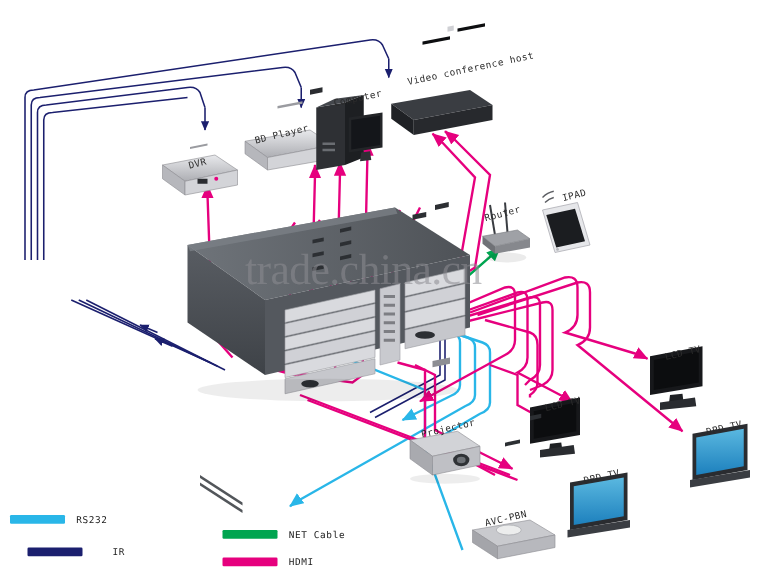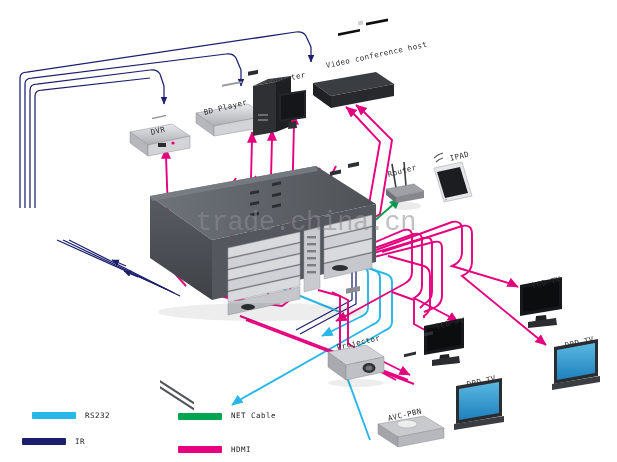--- a/index.html
+++ b/index.html
@@ -20,23 +20,23 @@
     pointer-events:none;
   }
   .legend{position:absolute;left:0;top:405px;width:617px;height:57px;}
   .legend-item{position:absolute;display:flex;align-items:center;}
   .legend-swatch{width:44px;height:7px;border-radius:1px;display:block;}
   .legend-text{
     font-family:"DejaVu Sans Mono","Liberation Mono",monospace;
     font-size:7.5px;color:#1a1a1a;margin-left:9px;letter-spacing:.5px;white-space:nowrap;
   }
   .watermark{
-    position:absolute;left:196px;top:208px;
-    font-family:Liberation Mono, monospace;
-    font-size:27px;color:rgba(140,140,145,.55);
+    position:absolute;left:196px;top:196px;
+    font-family:Liberation Serif, serif;
+    font-size:35px;color:rgba(140,140,145,.55);
     letter-spacing:-.5px;font-weight:400;pointer-events:none;
   }
 </style>
 </head>
 <body>
 
 <div id="stage">
 
   <svg id="diagram" viewBox="0 0 617 462">
     <defs>
@@ -323,29 +323,29 @@
   <div class="dev-label" style="left:533px;top:281px;transform:rotate(-13deg);">LCD TV</div>
   <div class="dev-label" style="left:437px;top:322px;transform:rotate(-13deg);">LCD TV</div>
   <div class="dev-label" style="left:566px;top:341px;transform:rotate(-13deg);">DPD TV</div>
   <div class="dev-label" style="left:468px;top:380px;transform:rotate(-13deg);">DPD TV</div>
   <div class="dev-label" style="left:338px;top:343px;transform:rotate(-13deg);">Projector</div>
   <div class="dev-label" style="left:389px;top:414px;transform:rotate(-13deg);">AVC-PBN</div>
 
   <div class="watermark">trade.china.cn</div>
 
   <div class="legend">
-    <div class="legend-item" style="left:32px;top:6px;align-items:center;">
+    <div class="legend-item" style="left:8px;top:6px;align-items:center;">
       <span class="legend-swatch" style="background:#29b6e8;"></span>
       <span class="legend-text">RS232</span>
     </div>
-    <div class="legend-item" style="left:22px;top:32px;">
+    <div class="legend-item" style="left:22px;top:32px;gap:15px;">
       <span class="legend-swatch" style="background:#1b1f6e;"></span>
       <span class="legend-text">IR</span>
     </div>
-    <div class="legend-item" style="left:178px;top:6px;align-items:flex-end;">
+    <div class="legend-item" style="left:178px;top:18px;">
       <span class="legend-swatch" style="background:#00a550;"></span>
       <span class="legend-text">NET Cable</span>
     </div>
     <div class="legend-item" style="left:178px;top:40px;">
       <span class="legend-swatch" style="background:#e6007e;"></span>
       <span class="legend-text">HDMI</span>
     </div>
   </div>
 
 </div>

